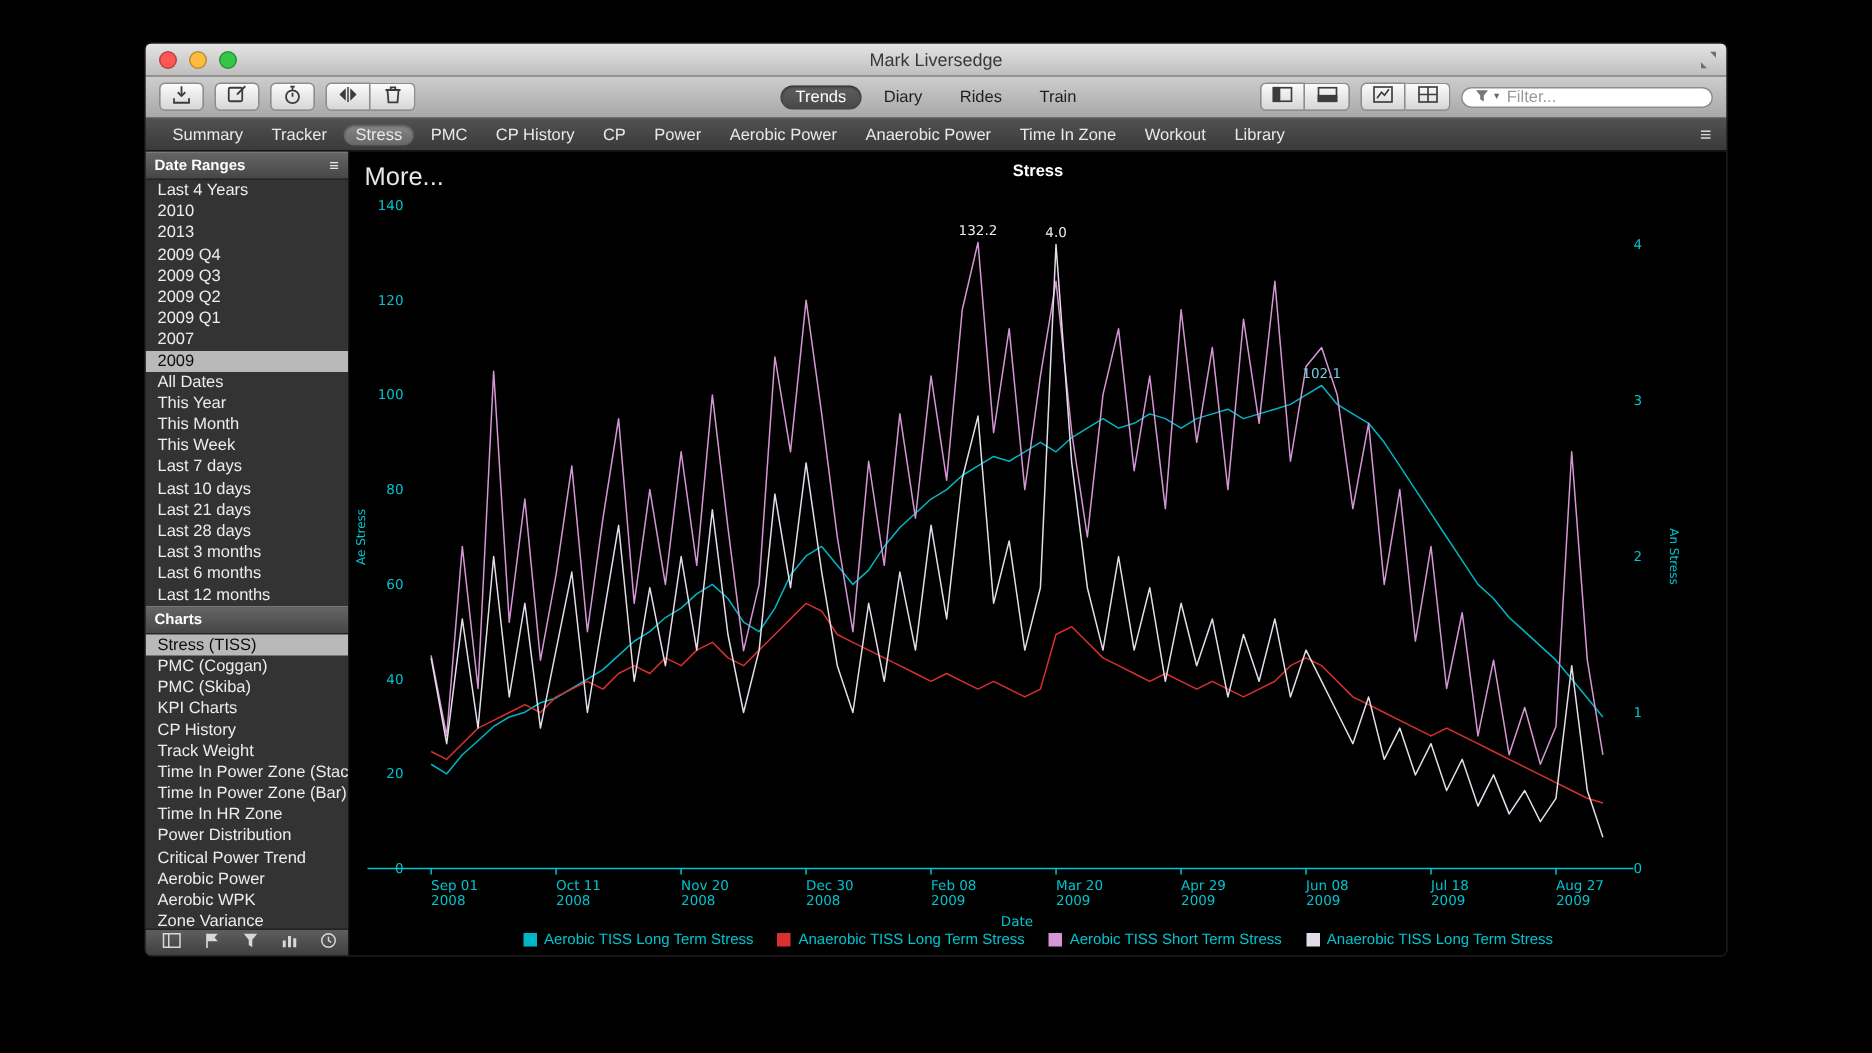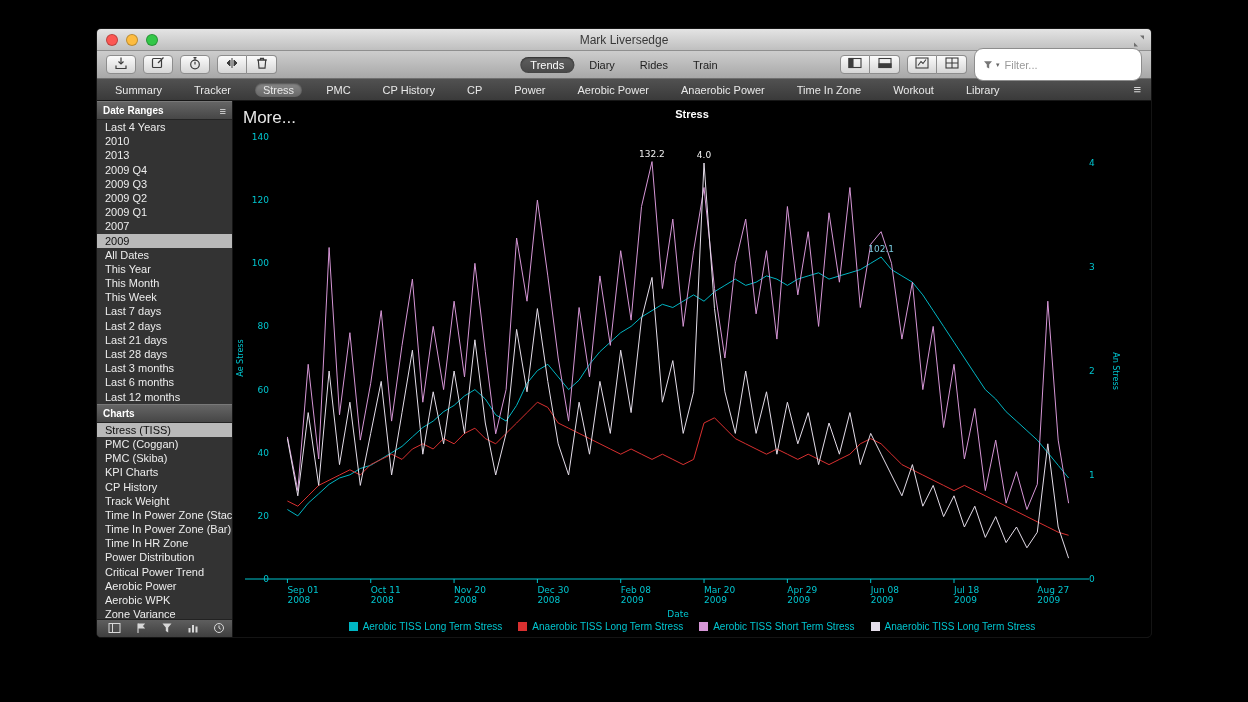--- a/index.html
+++ b/index.html
@@ -22,28 +22,28 @@
         border-radius:4px;display:flex;align-items:center;justify-content:center;margin-right:7px;padding:0;box-sizing:border-box;}
   .tseg{display:flex;margin-right:7px;}
   .tseg .tbtn{margin:0;border-radius:0;border-left-width:0;}
   .tseg .tbtn:first-child{border-radius:4px 0 0 4px;border-left-width:1px;}
   .tseg .tbtn:last-child{border-radius:0 4px 4px 0;}
   .centernav{position:absolute;left:50%;transform:translateX(-50%);display:flex;align-items:center;gap:5px;}
   .navbtn{font-size:11px;color:#1e1e1e;padding:2px 10px;border-radius:9px;white-space:nowrap;}
   .navbtn.selected{background:linear-gradient(#606060,#474747);color:#fff;box-shadow:inset 0 1px 2px rgba(0,0,0,.55);}
   .tool-right{margin-left:auto;display:flex;align-items:center;}
   .filter-wrap{display:flex;align-items:center;background:#fff;border:1px solid #8d8d8d;border-radius:9px;
-               height:33px;width:168px;padding:0 8px;gap:3px;box-sizing:border-box;}
+               height:14px;width:168px;padding:0 8px;gap:3px;box-sizing:border-box;}
   .filter-caret{font-size:7px;color:#666;line-height:1;}
   .filter-input{border:none;outline:none;flex:1;font-size:11px;color:#444;background:transparent;min-width:0;}
   .filter-input::placeholder{color:#9a9a9a;}
   
   .tabbar{height:21px;flex:none;background:linear-gradient(#515151,#3a3a3a);border-bottom:1px solid #161616;
           display:flex;align-items:center;padding:0 10px;}
-  .tabs{display:flex;align-items:center;gap:16px;flex:1;}
+  .tabs{display:flex;align-items:center;gap:3px;flex:1;}
   .tab{font-size:11px;color:#e9e9e9;padding:1px 8px;border-radius:8px;white-space:nowrap;}
   .tab.selected{background:linear-gradient(#8a8a8a,#666);box-shadow:inset 0 1px 2px rgba(0,0,0,.45);}
   .tab-menu{color:#d8d8d8;font-size:13px;}
   
   .content{flex:1;display:flex;min-height:0;}
   .sidebar{width:135px;flex:none;background:#333;position:relative;overflow:hidden;display:flex;flex-direction:column;}
   .side-header{height:17px;flex:none;background:linear-gradient(#656565,#464646);border-top:1px solid #787878;
                border-bottom:1px solid #242424;color:#fff;font-size:10px;font-weight:bold;display:flex;
                align-items:center;justify-content:space-between;padding:0 6px;box-sizing:content-box;}
   .menu-glyph{font-weight:normal;font-size:11px;color:#e6e6e6;}
@@ -201,21 +201,21 @@
             <div class="sb-item">2009 Q3</div>
             <div class="sb-item">2009 Q2</div>
             <div class="sb-item">2009 Q1</div>
             <div class="sb-item">2007</div>
             <div class="sb-item selected">2009</div>
             <div class="sb-item">All Dates</div>
             <div class="sb-item">This Year</div>
             <div class="sb-item">This Month</div>
             <div class="sb-item">This Week</div>
             <div class="sb-item">Last 7 days</div>
-            <div class="sb-item">Last 2 days</div>
+            <div class="sb-item">Last 10 days</div>
             <div class="sb-item">Last 21 days</div>
             <div class="sb-item">Last 28 days</div>
             <div class="sb-item">Last 3 months</div>
             <div class="sb-item">Last 6 months</div>
             <div class="sb-item">Last 12 months</div>
           </div>
         <div class="side-header">
           <span>Charts</span>
         </div>
         <div class="side-list">

